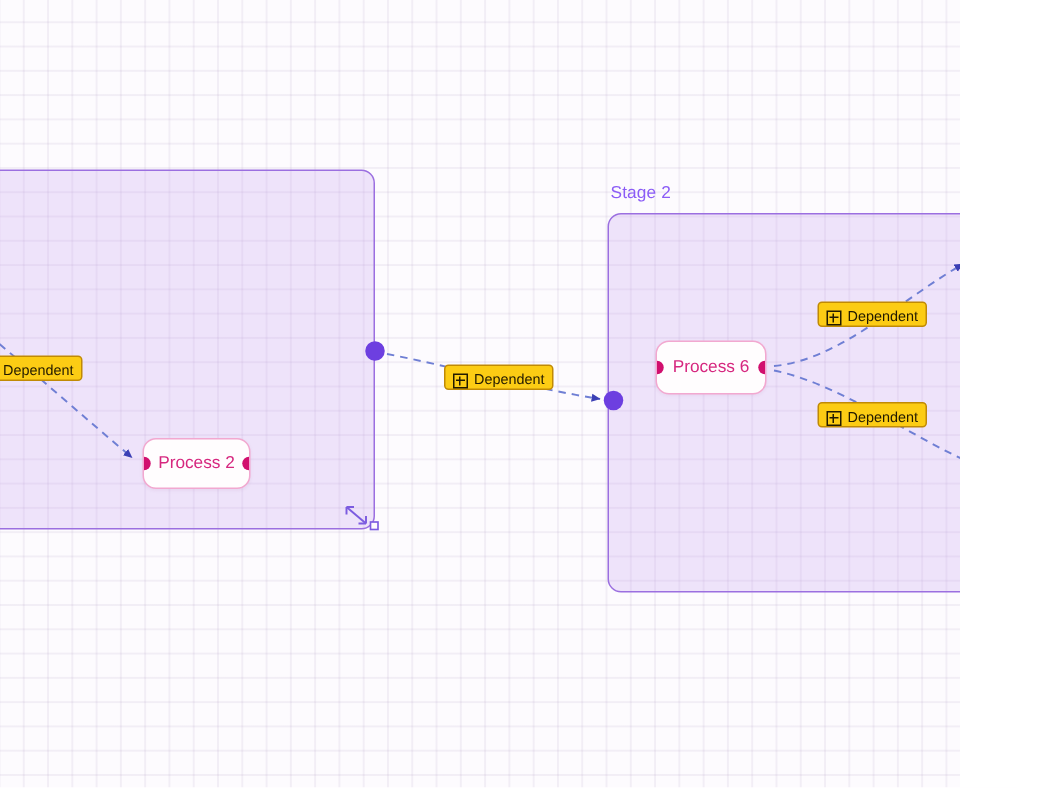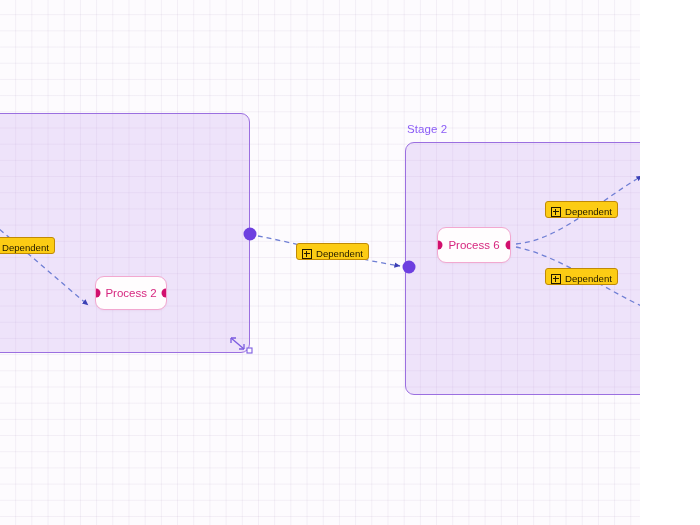--- a/index.html
+++ b/index.html
@@ -153,21 +153,21 @@
       <path d="M231,338 L244,349" stroke="#7c5ce0" stroke-width="1.3" fill="none"></path>
       <path d="M231,338 l0,5 M231,338 l5,0" stroke="#7c5ce0" stroke-width="1.3" fill="none"></path>
       <path d="M244,349 l0,-5 M244,349 l-5,0" stroke="#7c5ce0" stroke-width="1.3" fill="none"></path>
       <rect x="247" y="348" width="5" height="5" fill="#fdfbfe" stroke="#7c5ce0" stroke-width="1.1"></rect>
     </g>
   </svg>
 
   <div class="grp-handle" style="left:250px; top:234px;"></div>
   <div class="grp-handle" style="left:409px; top:267px;"></div>
 
-  <div class="node" style="left:95px; top:276px; width:72px; height:34px;">
+  <div class="node" style="left:95px; top:292px; width:72px; height:34px;">
     <span>Process 2</span>
     <span class="port left"></span>
     <span class="port right"></span>
   </div>
 
   <div class="node" style="left:437px; top:227px; width:74px; height:36px;">
     <span>Process 6</span>
     <span class="port left"></span>
     <span class="port right"></span>
   </div>

